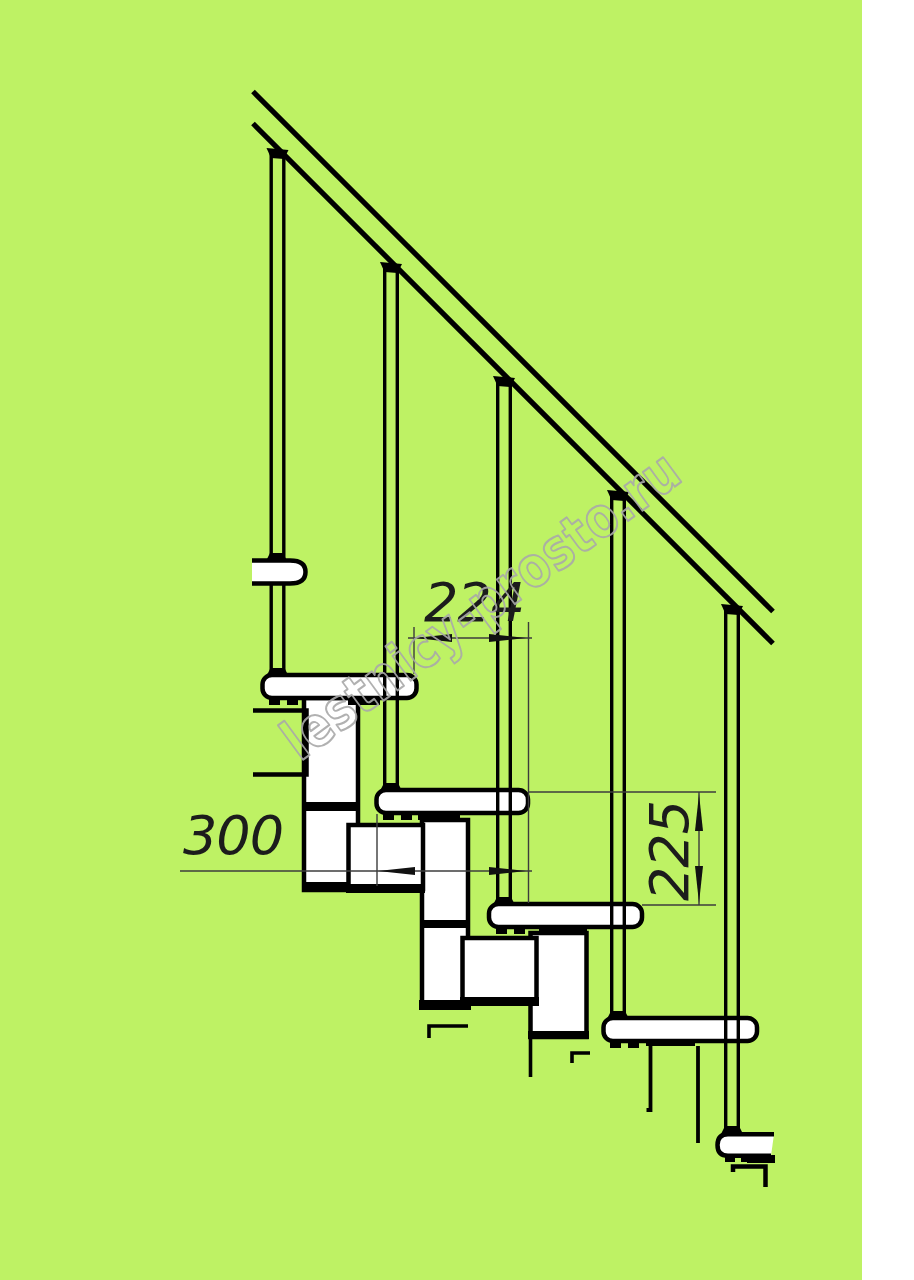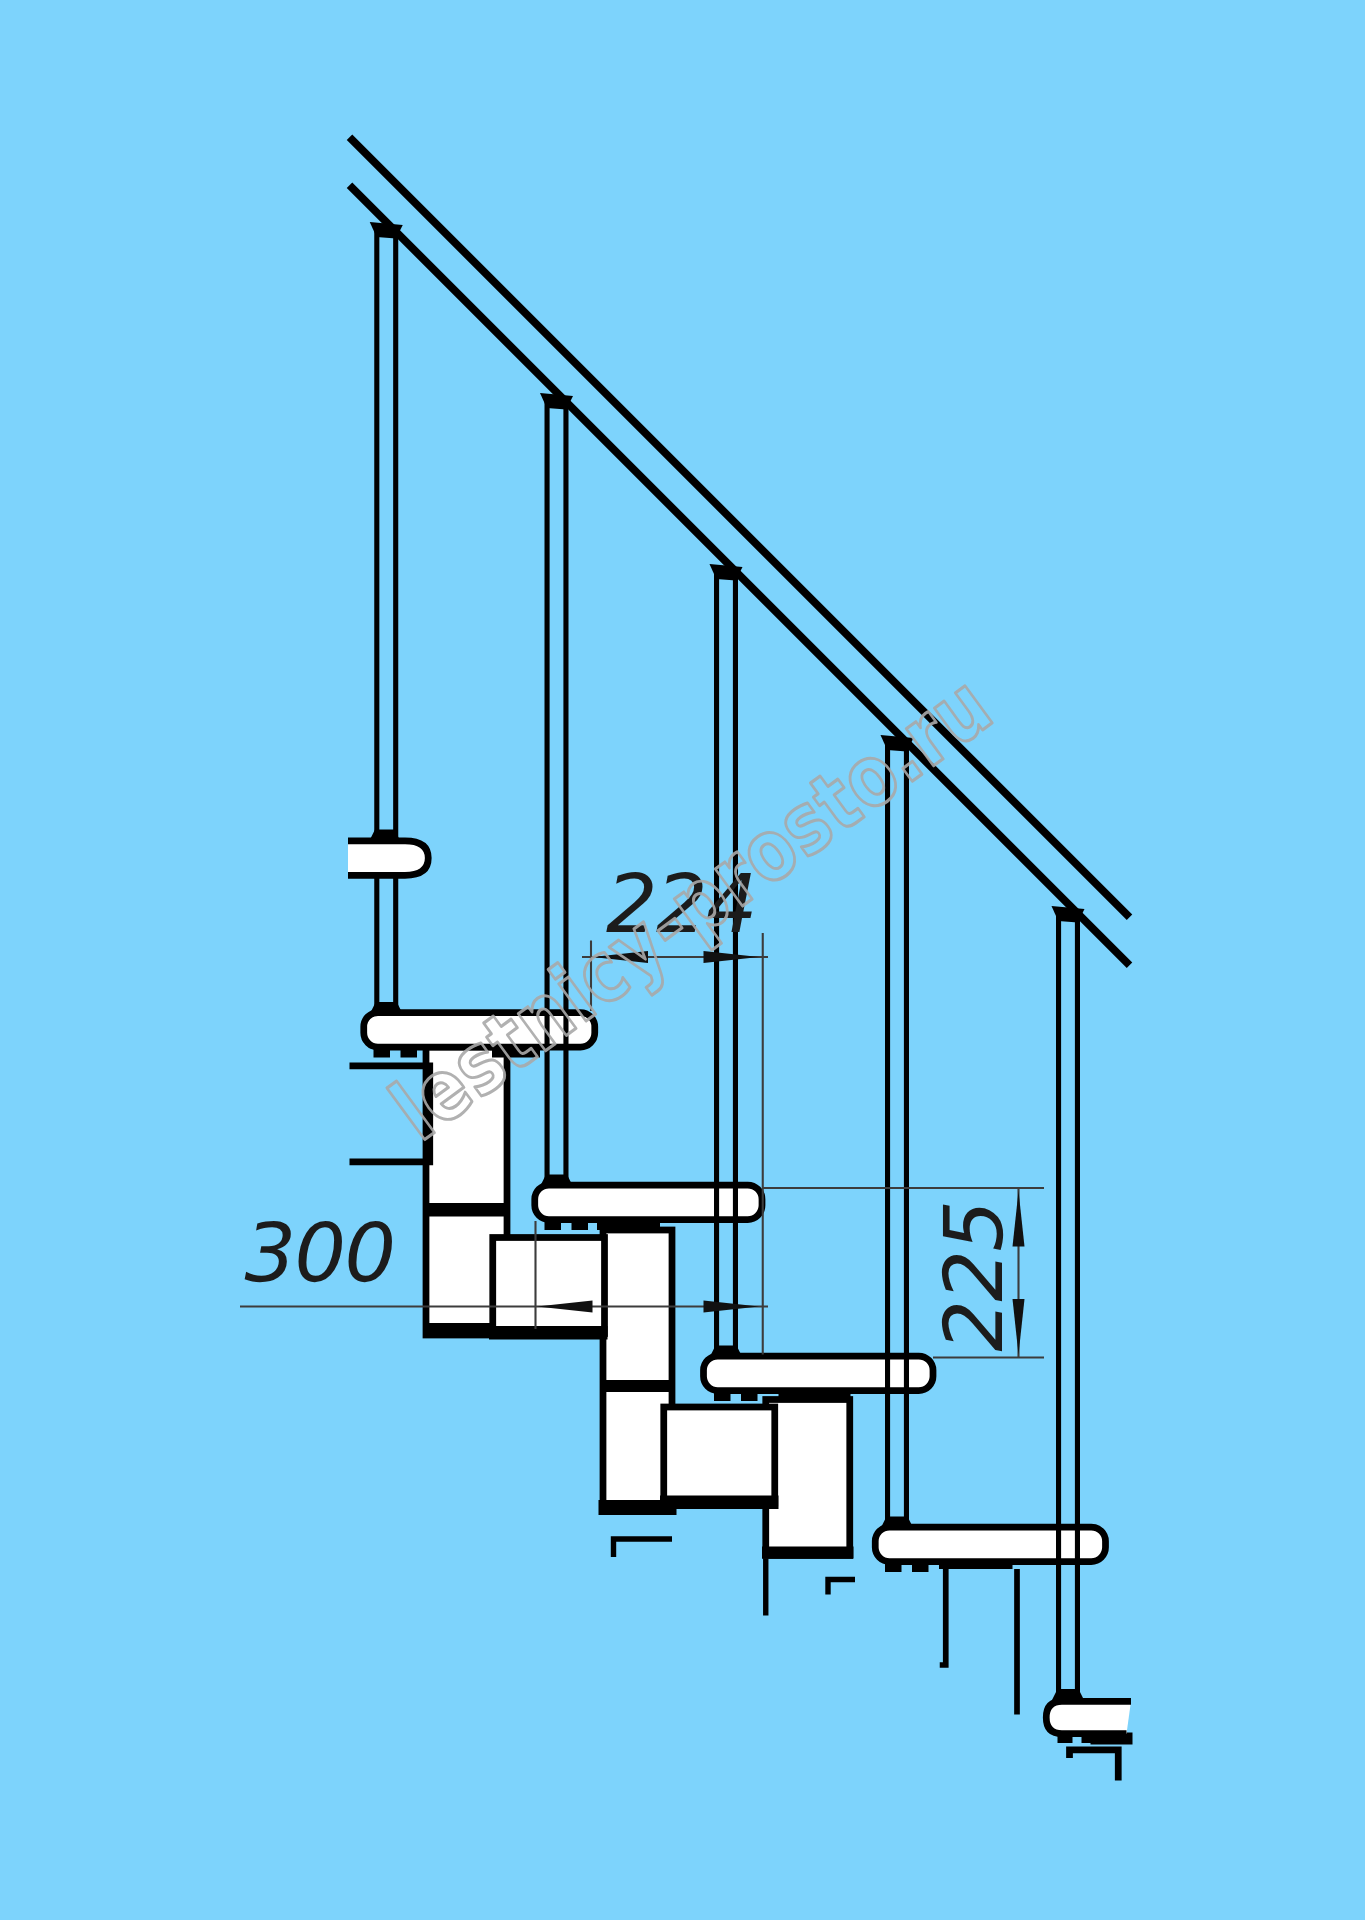--- a/index.html
+++ b/index.html
@@ -1,21 +1,22 @@
 <!DOCTYPE html>
 <html><head>
 <meta charset="utf-8">
 <style>
   html,body{margin:0;padding:0;background:#ffffff;}
   .canvas{
     position:relative;
-    width:910px;height:1280px;
-    background:#7dd3fc;
+    width:842px;height:1280px;
+    background:#bef264;
     overflow:hidden;
     font-family:"DejaVu Sans", sans-serif;
+    padding-left:20px;
   }
   svg{display:block;}
   .outline{fill:#ffffff;stroke:#000000;stroke-width:4.5;}
   .outline-thin{fill:none;stroke:#000000;stroke-width:4.5;}
   .rail{stroke:#000000;stroke-width:5.2;fill:none;stroke-linecap:butt;}
   .bal{stroke:#000000;stroke-width:3.4;fill:none;}
   .blk{fill:#000000;stroke:none;}
   .dim{stroke:#3c3c3c;stroke-width:1.4;fill:none;}
   .arr{fill:#111111;stroke:none;}
   .dim-text{

